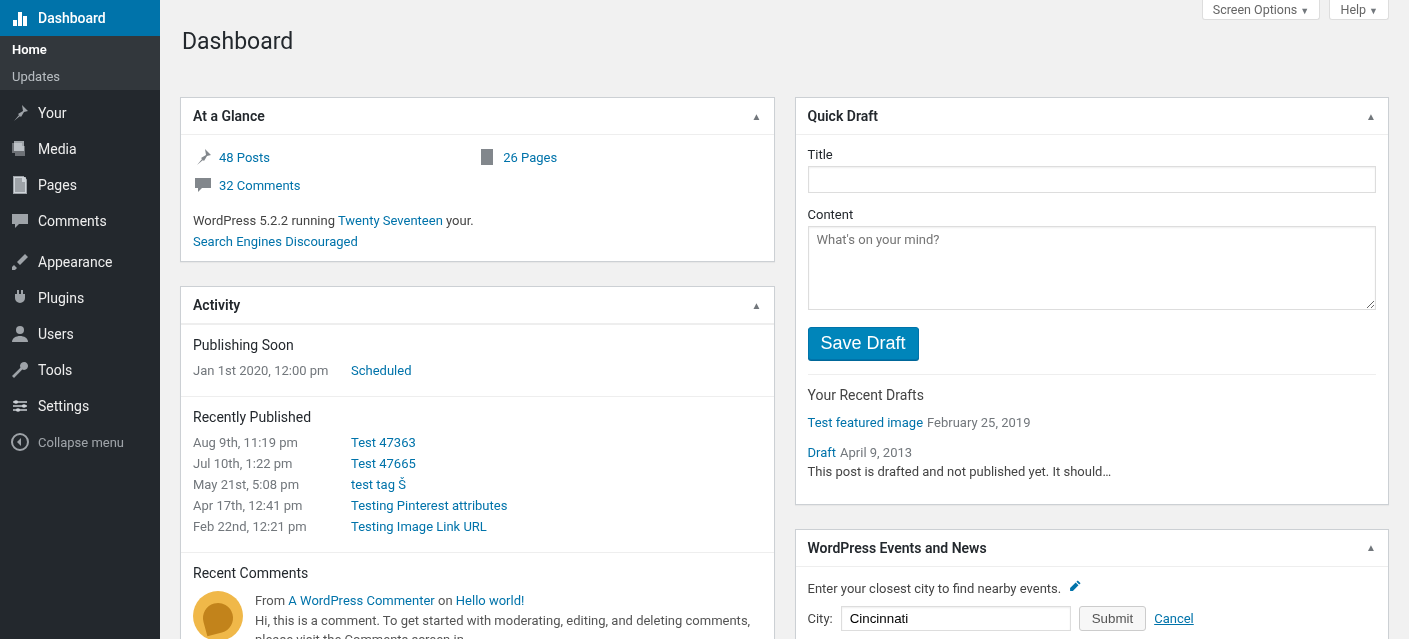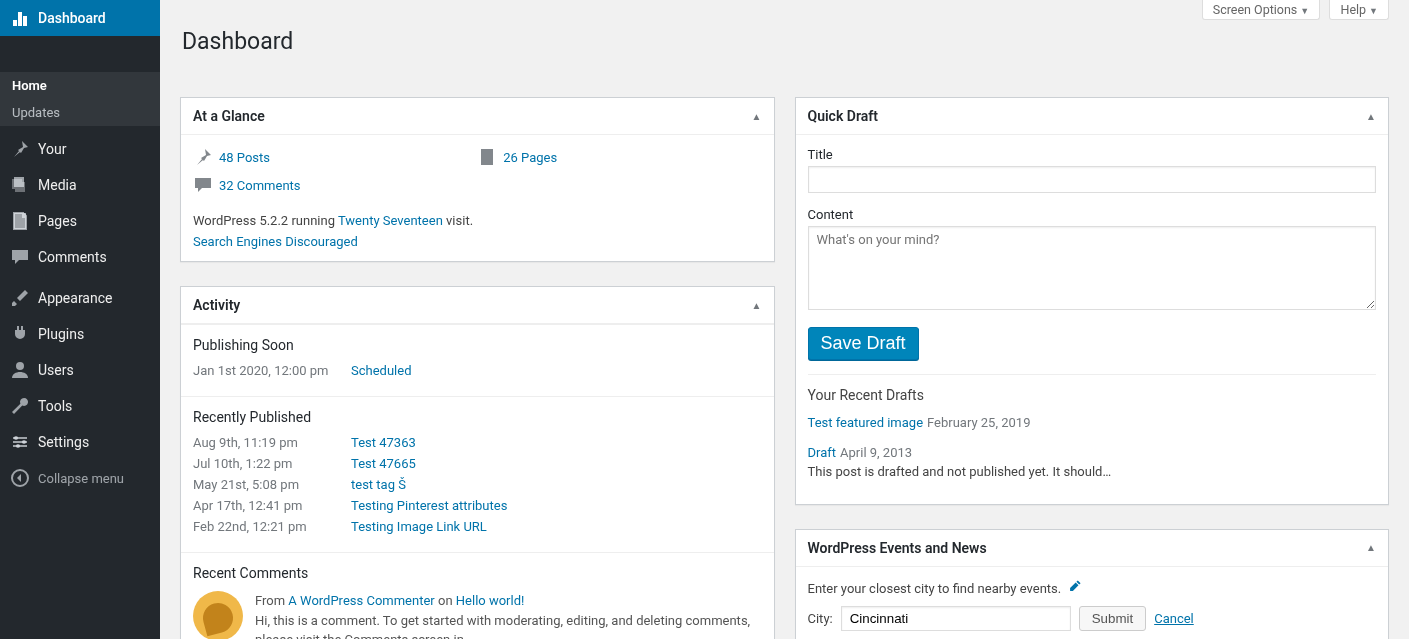--- a/index.html
+++ b/index.html
@@ -7,21 +7,21 @@
   a { color:#0073aa; text-decoration:none; cursor:pointer; }
 
   
   #sidebar { position:fixed; top:0; left:0; width:160px; height:100%; background:#23282d; color:#eee; }
   .menu-top, .menu-sub { display:flex; align-items:center; padding:8px 10px; cursor:pointer; color:#eee; font-size:14px; }
   .menu-top .micon { width:20px; height:20px; margin-right:8px; fill:rgba(240,245,250,0.6); color:rgba(240,245,250,0.6); display:inline-flex; align-items:center; justify-content:center; }
   .menu-top.current { background:#0073aa; color:#fff; position:relative; font-weight:500; }
   .menu-top.current .micon { fill:#fff; color:#fff; }
   .menu-top.current::after { content:""; position:absolute; right:-8px; top:50%; margin-top:-8px; border:8px solid transparent; border-right-color:#f1f1f1; }
   .menu-sub { padding:6px 12px; font-size:13px; color:rgba(240,245,250,.7); background:#32373c; }
-  .menu-sub.current { color:#fff; font-weight:600;margin-top:36px; }
+  .menu-sub.current { color:#fff; font-weight:600; }
   .menu-sep { height:5px; }
   #collapse { display:flex; align-items:center; padding:8px 10px; color:rgba(240,245,250,.6); cursor:pointer; font-size:13px; }
   #collapse .micon { width:20px; height:20px; margin-right:8px; }
 
   
   #content { margin-left:160px; padding:0 20px 20px 20px; }
   #top-tabs { text-align:right; padding-top:0; }
   .screen-tab { display:inline-block; background:#fff; border:1px solid #ddd; border-top:none; border-radius:0 0 3px 3px; padding:2px 10px; margin-left:6px; font-size:12.5px; color:#666; cursor:pointer; }
   .screen-tab .tri { font-size:9px; color:#72777c; margin-left:3px; }
   h1#page-title { font-size:23px; font-weight:400; color:#23282d; margin:8px 0 18px 2px; }
@@ -211,21 +211,21 @@
               <a>26 Pages</a>
             </div>
             <div class="glance-item">
               <span class="gicon"><svg viewBox="0 0 20 20">
                     <path d="M2 3h16v10H9l-4 4v-4H2z"></path>
                   </svg></span>
               <a>32 Comments</a>
             </div>
           </div>
           <p class="glance-meta">
-            <span>WordPress 5.2.2 running </span><a>Twenty Seventeen</a><span> visit.</span>
+            <span>WordPress 5.2.2 running </span><a>Twenty Seventeen</a><span> your.</span>
           </p>
           <p class="glance-meta"><a>Search Engines Discouraged</a></p>
         </div>
       </div>
 
       <div class="postbox">
         <div class="postbox-header">
           <h2>Activity</h2>
           <span class="toggle-arrow">▲</span>
         </div>

